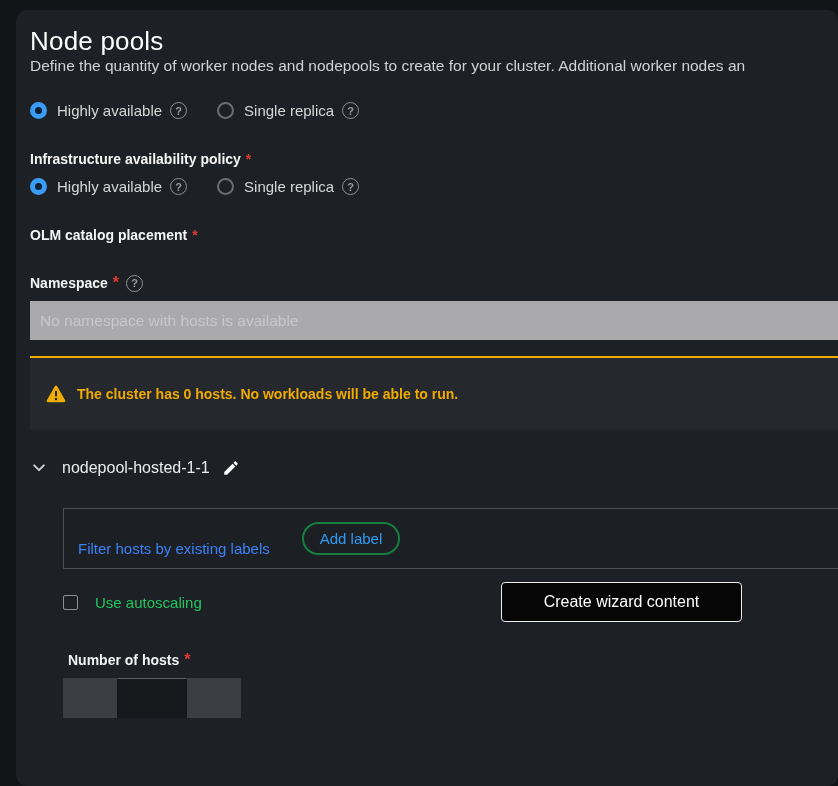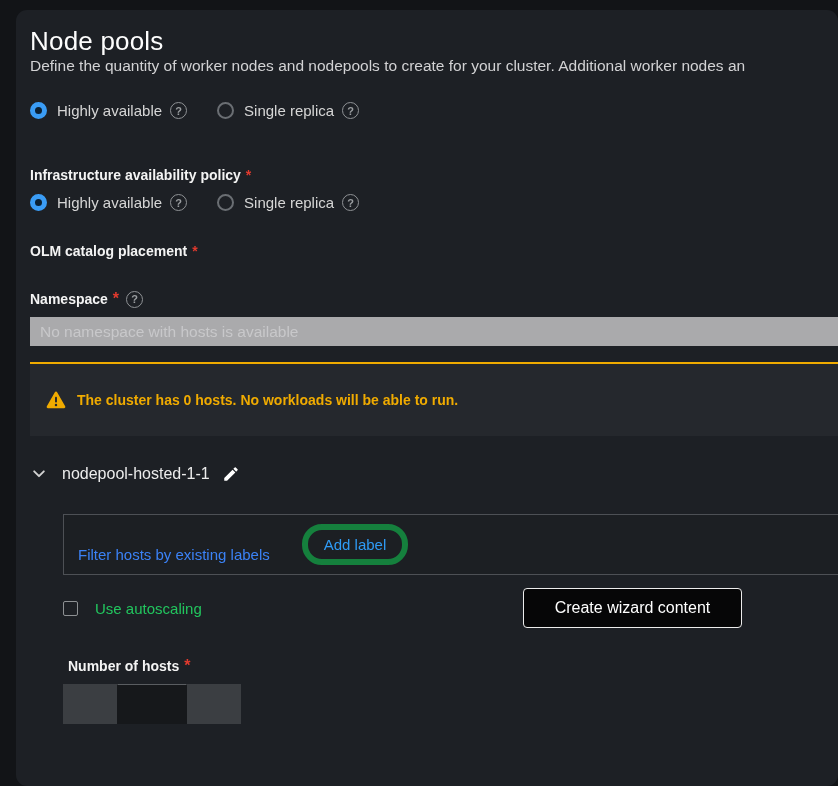--- a/index.html
+++ b/index.html
@@ -35,21 +35,21 @@
   .help {
     width:17px; height:17px; border:1.4px solid #8f9295; border-radius:50%;
     color:#9a9da0; font-size:11px; font-weight:700;
     display:inline-flex; align-items:center; justify-content:center;
     margin-left:8px; flex:0 0 auto;
   }
   .help::after { content:"?"; }
   .label-row { display:flex; align-items:center; margin-top:31px; }
   .label-row .help { margin-left:7px; }
   .ns-input {
-    display:block; width:100%; height:29px; margin-top:9px;
+    display:block; width:100%; height:39px; margin-top:9px;
     background:#aaaaac; border:none; outline:none;
     font-family:"Liberation Sans", sans-serif;
     font-size:15.5px; color:#c8c8ca; padding:0 10px;
   }
   .ns-input::placeholder { color:#c8c8ca; opacity:1; }
   .alert {
     margin-top:16px; background:#25282d; border-top:2px solid #f0ab00;
     padding:27px 16px; display:flex; align-items:center; column-gap:11px;
   }
   .alert-text { font-size:14px; font-weight:700; color:#f0ab00; }
@@ -59,33 +59,33 @@
   .pencil { display:inline-flex; cursor:pointer; margin-left:-2px; }
   .np-body { margin-left:33px; }
   .filter-box {
     margin-top:31px; margin-right:-30px;
     border:1px solid #4d5055; height:61px;
     display:flex; align-items:center; column-gap:32px; padding-left:14px;
     background:#1c1f23;
   }
   .filter-label { font-size:15px; color:#3b82f6;margin-top:19px; }
   .pill-btn {
-    border:6px solid #15803d; border-radius:20px; background:transparent;
+    border:2px solid #15803d; border-radius:20px; background:transparent;
     color:#2f9bf5; font-size:15px; padding:6px 16px; cursor:pointer;
     font-family:"Liberation Sans", sans-serif;
   }
   .auto-row { margin-top:13px; height:40px; display:flex; align-items:center; }
   .checkbox {
     width:15px; height:15px; border:1.6px solid #8d9093; border-radius:2px;
     background:transparent; cursor:pointer; flex:0 0 auto;
   }
   .cb-label { font-size:15px; color:#22c55e; margin-left:17px; }
   .wizard-btn {
     margin-left:auto; margin-right:96px;
-    width:219px; height:40px;
+    width:241px; height:40px;
     background:#060607; border:1.6px solid #ececec; border-radius:4px;
     color:#ffffff; font-size:16px; cursor:pointer;
     font-family:"Liberation Sans", sans-serif;
   }
   .hosts-label-row { display:flex; align-items:center; margin-top:29px; margin-left:5px; }
   .stepper { margin-top:9px; display:flex; }
   .step-btn {
     width:54px; height:40px; background:#3b3e42; border:none; color:#c8c8c8;
     font-size:16px; cursor:pointer;
   }
@@ -113,21 +113,21 @@
         <span class="help"></span>
       </label>
       <label class="radio-opt">
         <span class="radio"></span>
         <span class="rlabel">Single replica</span>
         <span class="help"></span>
       </label>
     </div>
   </div>
 
-  <div class="fgroup" style="margin-top:48px;">
+  <div class="fgroup" style="margin-top:32px;">
     <div class="flabel">
       <span>Infrastructure availability policy</span><span class="req">*</span>
     </div>
     <div class="radio-row">
       <label class="radio-opt">
         <span class="radio on"></span>
         <span class="rlabel">Highly available</span>
         <span class="help"></span>
       </label>
       <label class="radio-opt">

